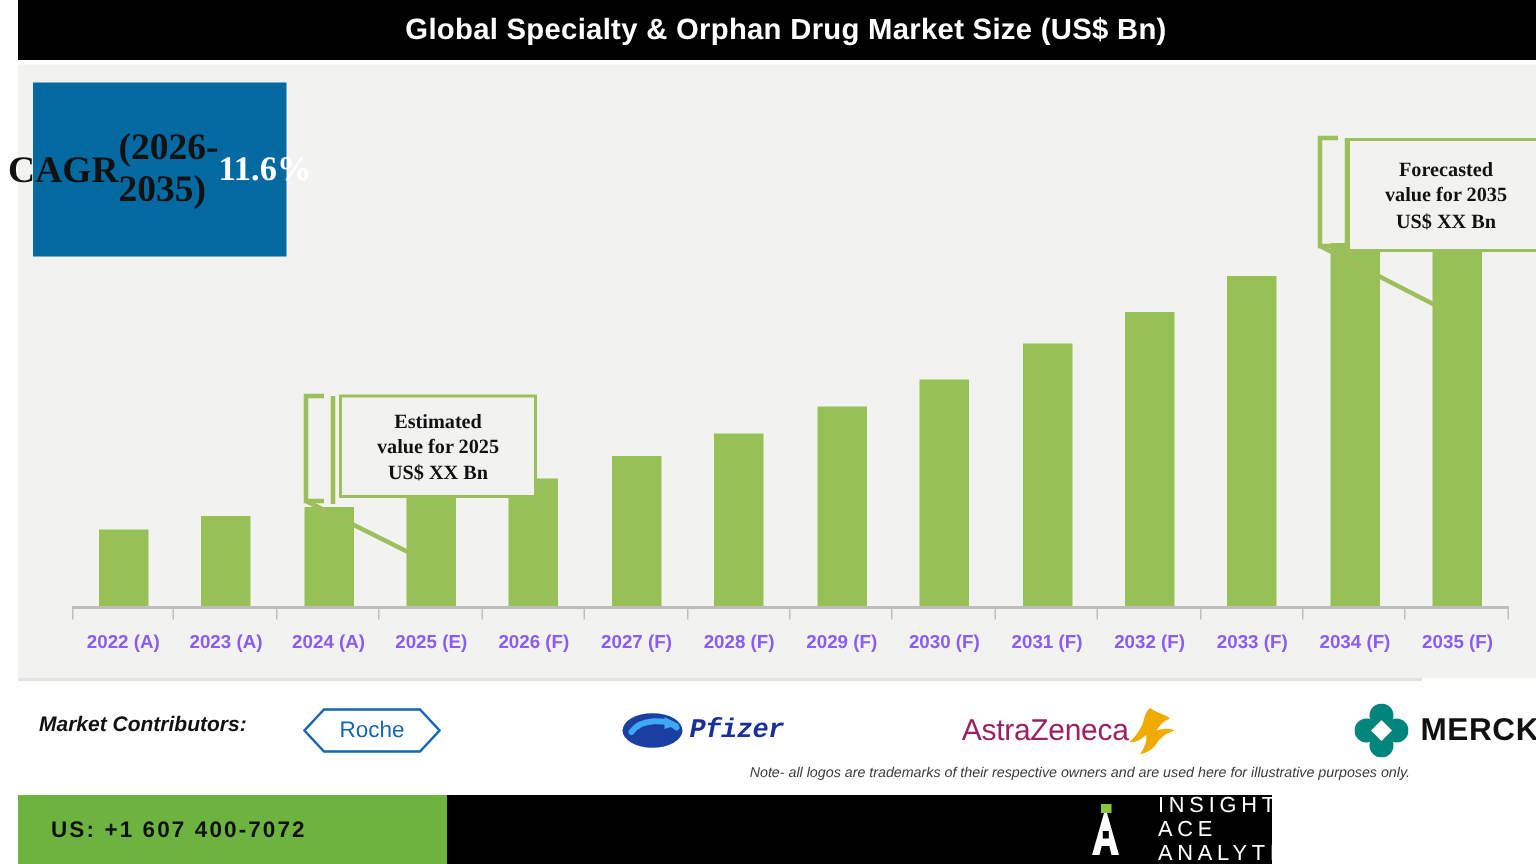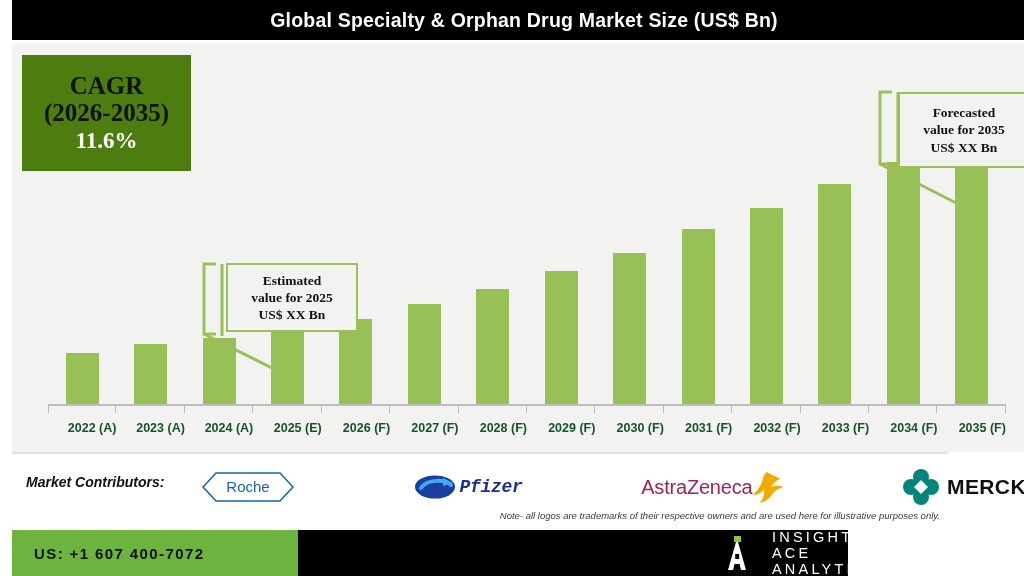--- a/index.html
+++ b/index.html
@@ -26,22 +26,22 @@
     position:absolute;left:0;top:40px;width:1024px;height:412px;
     background:#f2f2f0;
   }
   .panel-edge{
     position:absolute;left:0;top:0;width:1024px;height:3px;background:#ffffff;
   }
 
   
   .cagr-box{
     position:absolute;left:10px;top:15px;width:169px;height:116px;
-    background:#4d7c0f;
-    display:flex;flex-direction:column;align-items:center;justify-content:center;
+    background:#0369a1;
+    display:flex;flex-direction:row;align-items:center;justify-content:center;
     font-family:"Liberation Serif", serif;
     box-shadow:0 0 0 0 transparent;
   }
   .cagr-line1{font-size:25px;font-weight:bold;color:#111111;line-height:1.08;}
   .cagr-line2{font-size:25px;font-weight:bold;color:#111111;line-height:1.12;}
   .cagr-line3{font-size:23px;font-weight:bold;color:#ffffff;line-height:1.18;}
 
   
   .plot{
     position:absolute;left:36px;top:62px;width:958px;height:302px;
@@ -68,21 +68,21 @@
   .tick-cell:after{
     content:"";position:absolute;right:0;top:0;width:1px;height:9px;background:#bdbdbd;
   }
   .tick-cell:first-child:before{
     content:"";position:absolute;left:0;top:0;width:1px;height:9px;background:#bdbdbd;
   }
   .xlabels{
     position:absolute;left:36px;top:376px;width:958px;height:24px;display:flex;
   }
   .xlabel{
-    flex:1 1 0;text-align:right;font-size:12.5px;font-weight:bold;color:#14532d;
+    flex:1 1 0;text-align:center;font-size:12.5px;font-weight:bold;color:#8b5cf6;
     font-family:"Liberation Sans", sans-serif;line-height:24px;
   }
 
   
   .callout{
     position:absolute;background:#f2f2f0;border:2.5px solid #9cbf5b;
     font-family:"Liberation Serif", serif;font-weight:bold;color:#111111;
     text-align:center;display:flex;flex-direction:column;align-items:center;justify-content:center;
   }
   .callout div{line-height:1.28;font-size:13.5px;}

